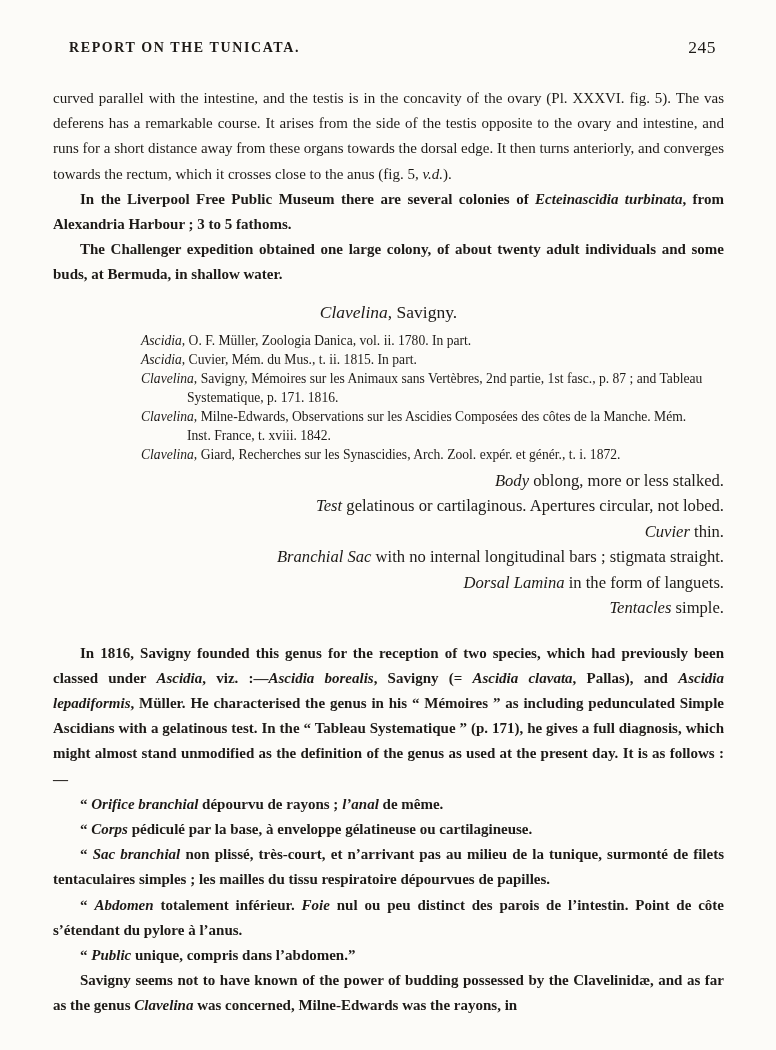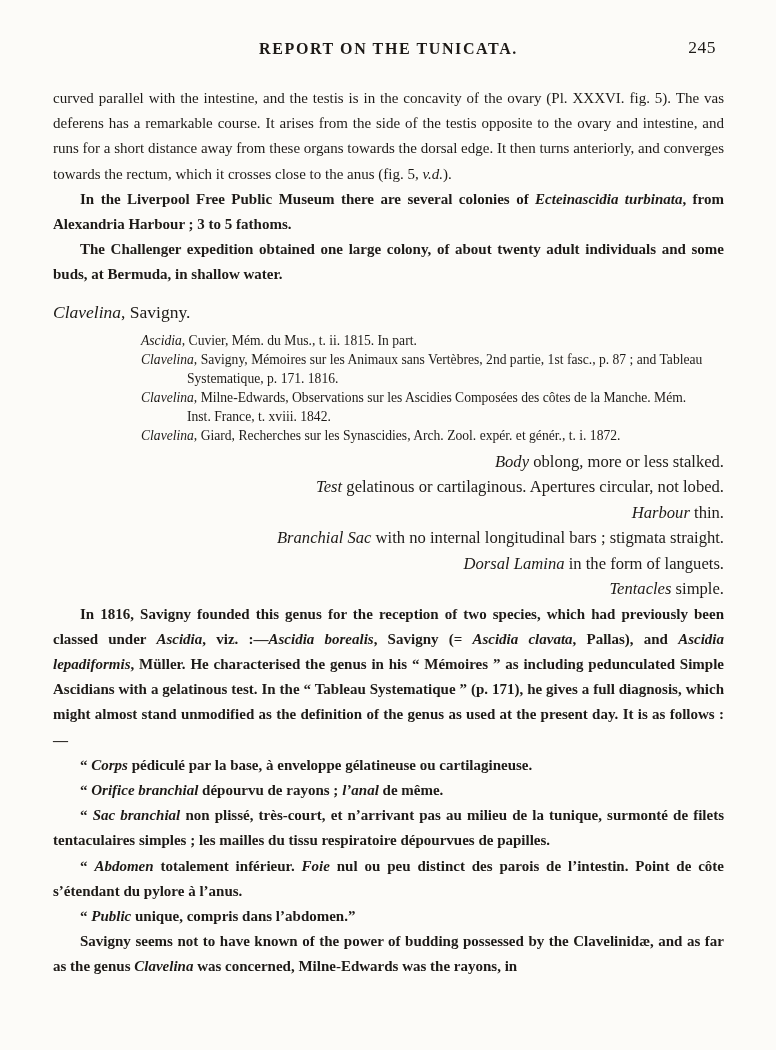--- a/index.html
+++ b/index.html
@@ -8,36 +8,36 @@
     min-height: 1050px;
     background: #fcfbf8;
     color: #1d1a17;
     font-family: "Liberation Serif", "DejaVu Serif", serif;
     -webkit-font-smoothing: antialiased;
   }
   .page { padding: 40px 52px 24px 53px; }
 
   .running-head { position: relative; height: 22px; margin-bottom: 24px; }
   .head-title {
-    position: absolute; left: 0; right: 0;
-    text-align: center;
-    font-size: 16px; font-weight: bold; letter-spacing: 1.6px;
+    position: absolute; left: 16px; right: 0;
+    text-align: left;
+    font-size: 14px; font-weight: bold; letter-spacing: 1.6px;
   }
   .page-num {
     position: absolute; right: 8px; top: -3px;
     font-size: 17.5px; letter-spacing: 0.5px;
   }
 
   .para { font-size: 15px; line-height: 25.2px; text-align: justify; margin: 0; }
   .indent { text-indent: 27px; font-weight: bold; }
   .no-indent { text-indent: 0; }
-  .gap-top { }
+  .gap-top { margin-top: 20px; }
 
   .genus-heading {
-    text-align: left; font-weight: normal;
+    text-align: center; font-weight: normal;
     font-size: 17.5px; margin: 14px 0 8px;
   }
 
   .synonymy { margin-left: 88px; margin-right: 14px; }
   .syn-entry {
     font-size: 13.6px; line-height: 19px;
     padding-left: 46px; text-indent: -46px;
     text-align: left; margin: 0;
   }
 
@@ -61,39 +61,40 @@
 
   <main>
 
     <p class="para no-indent"><span>curved parallel with the intestine, and the testis is in the concavity of the ovary (Pl. XXXVI. fig. 5). The vas deferens has a remarkable course. It arises from the side of the testis opposite to the ovary and intestine, and runs for a short distance away from these organs towards the dorsal edge. It then turns anteriorly, and converges towards the rectum, which it crosses close to the anus (fig. 5, </span><em>v.d.</em><span>).</span></p>
     <p class="para indent"><span>In the Liverpool Free Public Museum there are several colonies of </span><em>Ecteinascidia turbinata</em><span>, from Alexandria Harbour ; 3 to 5 fathoms.</span></p>
     <p class="para indent"><span>The Challenger expedition obtained one large colony, of about twenty adult individuals and some buds, at Bermuda, in shallow water.</span></p>
 
     <h2 class="genus-heading"><em>Clavelina</em><span>, Savigny.</span></h2>
 
     <div class="synonymy">
+      <p class="syn-entry"><em>Ascidia</em><span>, O. F. Müller, Zoologia Danica, vol. ii. 1780. In part.</span></p>
       <p class="syn-entry"><em>Ascidia</em><span>, Cuvier, Mém. du Mus., t. ii. 1815. In part.</span></p>
       <p class="syn-entry"><em>Clavelina</em><span>, Savigny, Mémoires sur les Animaux sans Vertèbres, 2nd partie, 1st fasc., p. 87 ; and Tableau Systematique, p. 171. 1816.</span></p>
       <p class="syn-entry"><em>Clavelina</em><span>, Milne-Edwards, Observations sur les Ascidies Composées des côtes de la Manche. Mém. Inst. France, t. xviii. 1842.</span></p>
       <p class="syn-entry"><em>Clavelina</em><span>, Giard, Recherches sur les Synascidies, Arch. Zool. expér. et génér., t. i. 1872.</span></p>
     </div>
 
     <div class="diagnosis">
       <p class="diag-line"><em>Body</em><span> oblong, more or less stalked.</span></p>
       <p class="diag-line"><em>Test</em><span> gelatinous or cartilaginous.  Apertures circular, not lobed.</span></p>
-      <p class="diag-line"><em>Harbour</em><span> thin.</span></p>
+      <p class="diag-line"><em>Cuvier</em><span> thin.</span></p>
       <p class="diag-line"><em>Branchial Sac</em><span> with no internal longitudinal bars ; stigmata straight.</span></p>
       <p class="diag-line"><em>Dorsal Lamina</em><span> in the form of languets.</span></p>
       <p class="diag-line"><em>Tentacles</em><span> simple.</span></p>
     </div>
 
     <p class="para indent gap-top"><span>In 1816, Savigny founded this genus for the reception of two species, which had previously been classed under </span><em>Ascidia</em><span>, viz. :—</span><em>Ascidia borealis</em><span>, Savigny (= </span><em>Ascidia clavata</em><span>, Pallas), and </span><em>Ascidia lepadiformis</em><span>, Müller. He characterised the genus in his “ Mémoires ” as including pedunculated Simple Ascidians with a gelatinous test. In the “ Tableau Systematique ” (p. 171), he gives a full diagnosis, which might almost stand unmodified as the definition of the genus as used at the present day. It is as follows :—</span></p>
 
+    <p class="para indent"><span>“ </span><em>Orifice branchial</em><span> dépourvu de rayons ; </span><em>l’anal</em><span> de même.</span></p>
     <p class="para indent"><span>“ </span><em>Corps</em><span> pédiculé par la base, à enveloppe gélatineuse ou cartilagineuse.</span></p>
-    <p class="para indent"><span>“ </span><em>Orifice branchial</em><span> dépourvu de rayons ; </span><em>l’anal</em><span> de même.</span></p>
     <p class="para indent"><span>“ </span><em>Sac branchial</em><span> non plissé, très-court, et n’arrivant pas au milieu de la tunique, surmonté de filets tentaculaires simples ; les mailles du tissu respiratoire dépourvues de papilles.</span></p>
     <p class="para indent"><span>“ </span><em>Abdomen</em><span> totalement inférieur. </span><em>Foie</em><span> nul ou peu distinct des parois de l’intestin. Point de côte s’étendant du pylore à l’anus.</span></p>
     <p class="para indent"><span>“ </span><em>Public</em><span> unique, compris dans l’abdomen.”</span></p>
 
     <p class="para indent"><span>Savigny seems not to have known of the power of budding possessed by the Clavelinidæ, and as far as the genus </span><em>Clavelina</em><span> was concerned, Milne-Edwards was the rayons, in</span></p>
 
   </main>
 </div>
 
 </body></html>

